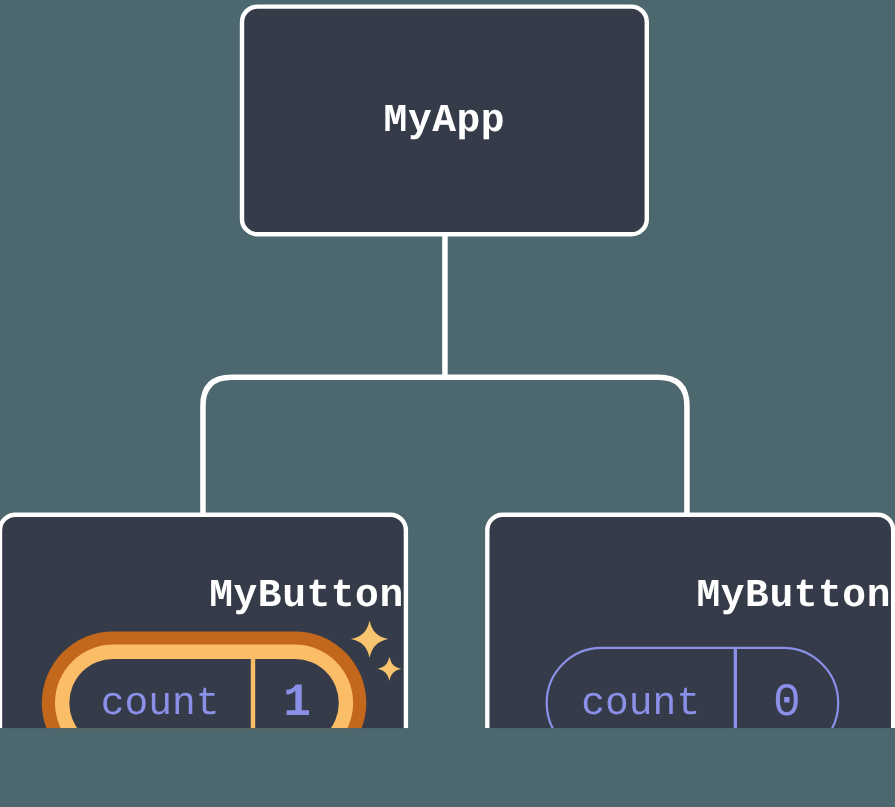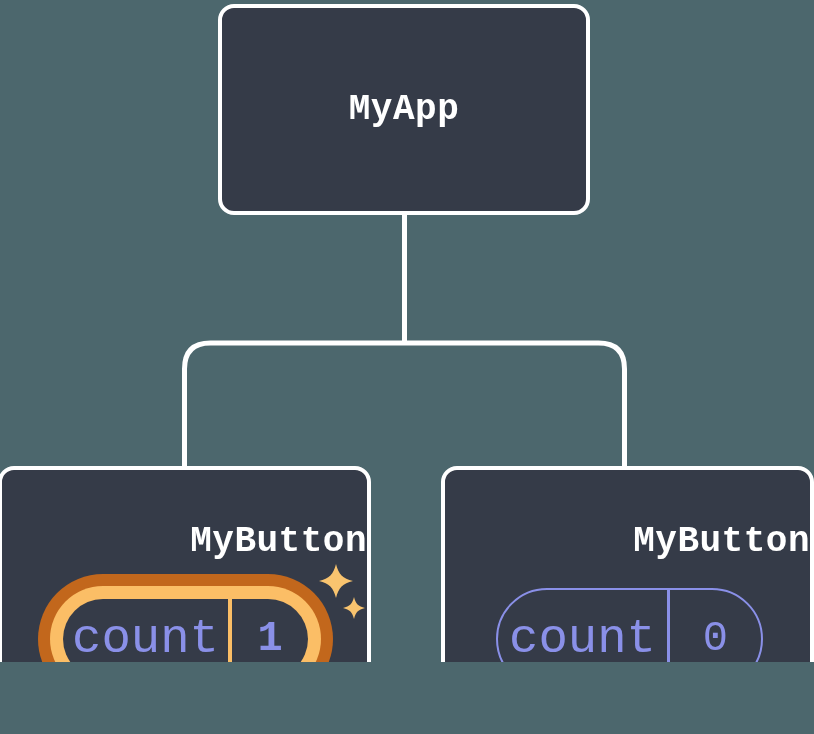--- a/index.html
+++ b/index.html
@@ -57,21 +57,21 @@
   .pill-core {
     width: 100%; height: 100%;
     border-radius: 40px;
     background: #353B48;
     display: flex;
     align-items: stretch;
     overflow: hidden;
   }
   .cell-key {
     display: flex; align-items: center; justify-content: center;
-    color: #8A90E8; font-size: 49px; font-weight: 400;
+    color: #8A90E8; font-size: 36px; font-weight: 400;
   }
   .pill-hot .cell-key { flex: 0 0 165px; }
   .vdivider-hot { flex: 0 0 4px; background: #FBBE66; }
   .cell-value {
     flex: 1;
     display: flex; align-items: center; justify-content: center;
     color: #8A90E8; font-size: 42px;
   }
   .cell-value.bold { font-weight: 700; }
 

